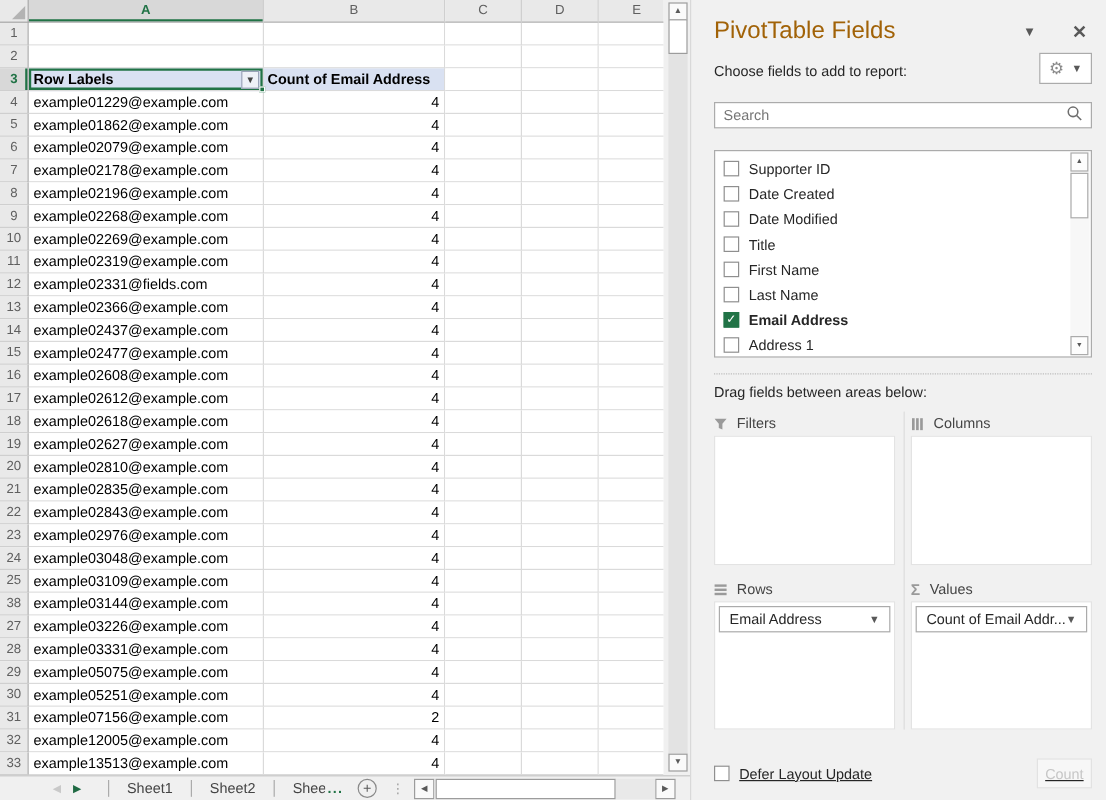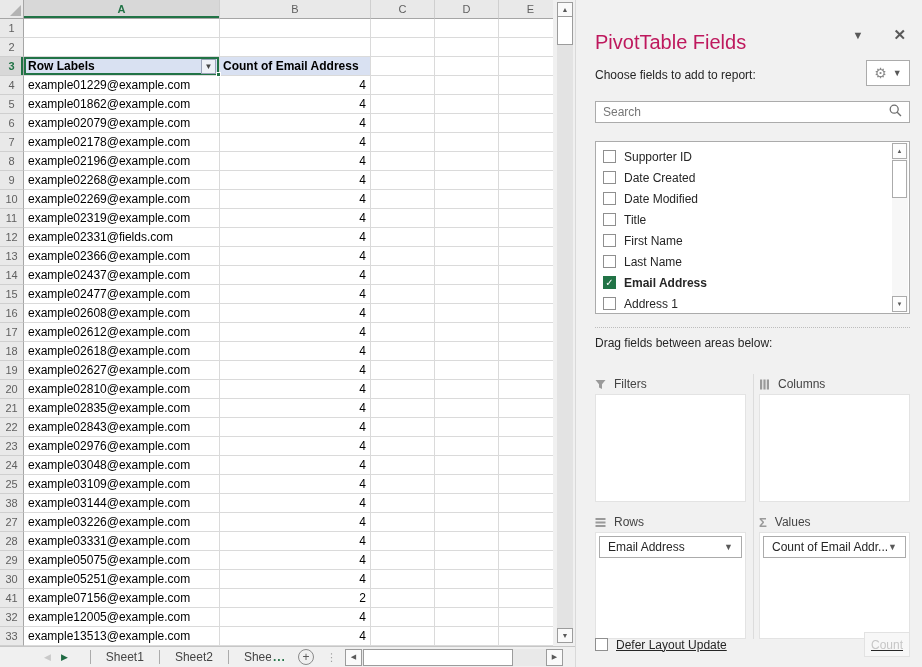--- a/index.html
+++ b/index.html
@@ -57,21 +57,21 @@
   .hscroll { display:flex; align-items:center; height:17px; width:218px; margin-right:3px; background:#F0F0F0; }
   .hs-btn { width:17px; height:17px; background:#FAFAFA; border:1px solid #9C9C9C; display:flex; align-items:center;
             justify-content:center; font-size:7px; color:#595959; flex:none; }
   .hs-track { flex:1; height:17px; background:#E9E9E9; position:relative; }
   .hs-thumb { position:absolute; left:1px; top:0; width:150px; height:17px; background:#fff; border:1px solid #9C9C9C; }
 
   
   .pane { position:absolute; left:575px; top:0; width:347px; height:667px; background:#F1F1F1;
           border-left:1px solid #D9D9D9; padding:0 12px 0 19px; font-size:12px; color:#262626; }
   .pane-title-row { display:flex; align-items:center; padding-top:15px; }
-  .pane-title { flex:1; font-size:20px; color:#be185d; font-weight:400;margin-top:16px; }
+  .pane-title { flex:1; font-size:20px; color:#a16207; font-weight:400; }
   .pane-caret { color:#595959; font-size:11px; margin-right:30px; }
   .pane-close { color:#595959; font-size:15px; font-weight:bold; margin-right:4px; }
   .choose-row { display:flex; align-items:flex-start; margin-top:6px; height:32px; }
   .choose-label { padding-top:8px; flex:1; }
   .gear-btn { width:44px; height:26px; background:#fff; border:1px solid #ABABAB; display:flex; align-items:center;
               justify-content:center; gap:6px; }
   .gear-glyph { color:#8A8A8A; font-size:14px; line-height:1; }
   .gear-caret { color:#595959; font-size:9px; }
   .search-box { margin-top:9px; height:22px; background:#fff; border:1px solid #ABABAB; display:flex; align-items:center; padding:0 7px; }
   .search-ph { flex:1; color:#767676; }
@@ -83,21 +83,21 @@
   .field-row.checked .cb { background:#217346; border-color:#217346; }
   .field-row.checked .tick { display:block; }
   .field-row.checked .field-label { font-weight:bold; }
   .list-scroll { position:absolute; right:1px; top:1px; bottom:1px; width:16px; background:#F7F7F7; }
   .ls-btn { position:absolute; left:0; width:15px; height:16px; background:#FDFDFD; border:1px solid #ABABAB;
             display:flex; align-items:center; justify-content:center; font-size:6px; color:#595959; }
   .ls-up { top:0; } .ls-down { bottom:0; }
   .ls-thumb { position:absolute; left:0; top:17px; width:15px; height:38px; background:#fff; border:1px solid #ABABAB; }
   .dotted-sep { margin-top:13px; border-top:1px dotted #BDBDBD; }
   .drag-label { margin-top:8px; }
-  .areas { position:relative; margin-top:24px; display:grid; grid-template-columns:1fr 1fr; column-gap:13px; }
+  .areas { position:relative; margin-top:9px; display:grid; grid-template-columns:1fr 1fr; column-gap:13px; }
   .areas::before { content:""; position:absolute; left:50%; top:0; bottom:0; width:1px; background:#DCDCDC; }
   .area-hd { display:flex; align-items:center; gap:8px; height:20px; color:#444; }
   .area-icon { color:#9A9A9A; display:flex; align-items:center; }
   .area-box { height:108px; background:#fff; border:1px solid #E3E3E3; margin-bottom:0; padding:3px; }
   .area-hd.second { margin-top:10px; }
   .area-box.second { height:107px; }
   .pill { height:22px; background:#fff; border:1px solid #ABABAB; display:flex; align-items:center; padding:0 8px; }
   .pill-label { flex:1; overflow:hidden; white-space:nowrap; }
   .pill-caret { color:#595959; font-size:9px; }
   .pane-footer { position:absolute; left:19px; right:12px; bottom:10px; display:flex; align-items:center;text-decoration:underline; }
@@ -368,21 +368,21 @@
   </div>
           <div class="grow">
     <div class="c rh">30</div>
     <div class="c ca">example05251@example.com</div>
     <div class="c cbv">4</div>
     <div class="c cc"></div>
     <div class="c cd"></div>
     <div class="c ce"></div>
   </div>
           <div class="grow">
-    <div class="c rh">41</div>
+    <div class="c rh">31</div>
     <div class="c ca">example07156@example.com</div>
     <div class="c cbv">2</div>
     <div class="c cc"></div>
     <div class="c cd"></div>
     <div class="c ce"></div>
   </div>
           <div class="grow">
     <div class="c rh">32</div>
     <div class="c ca">example12005@example.com</div>
     <div class="c cbv">4</div>

